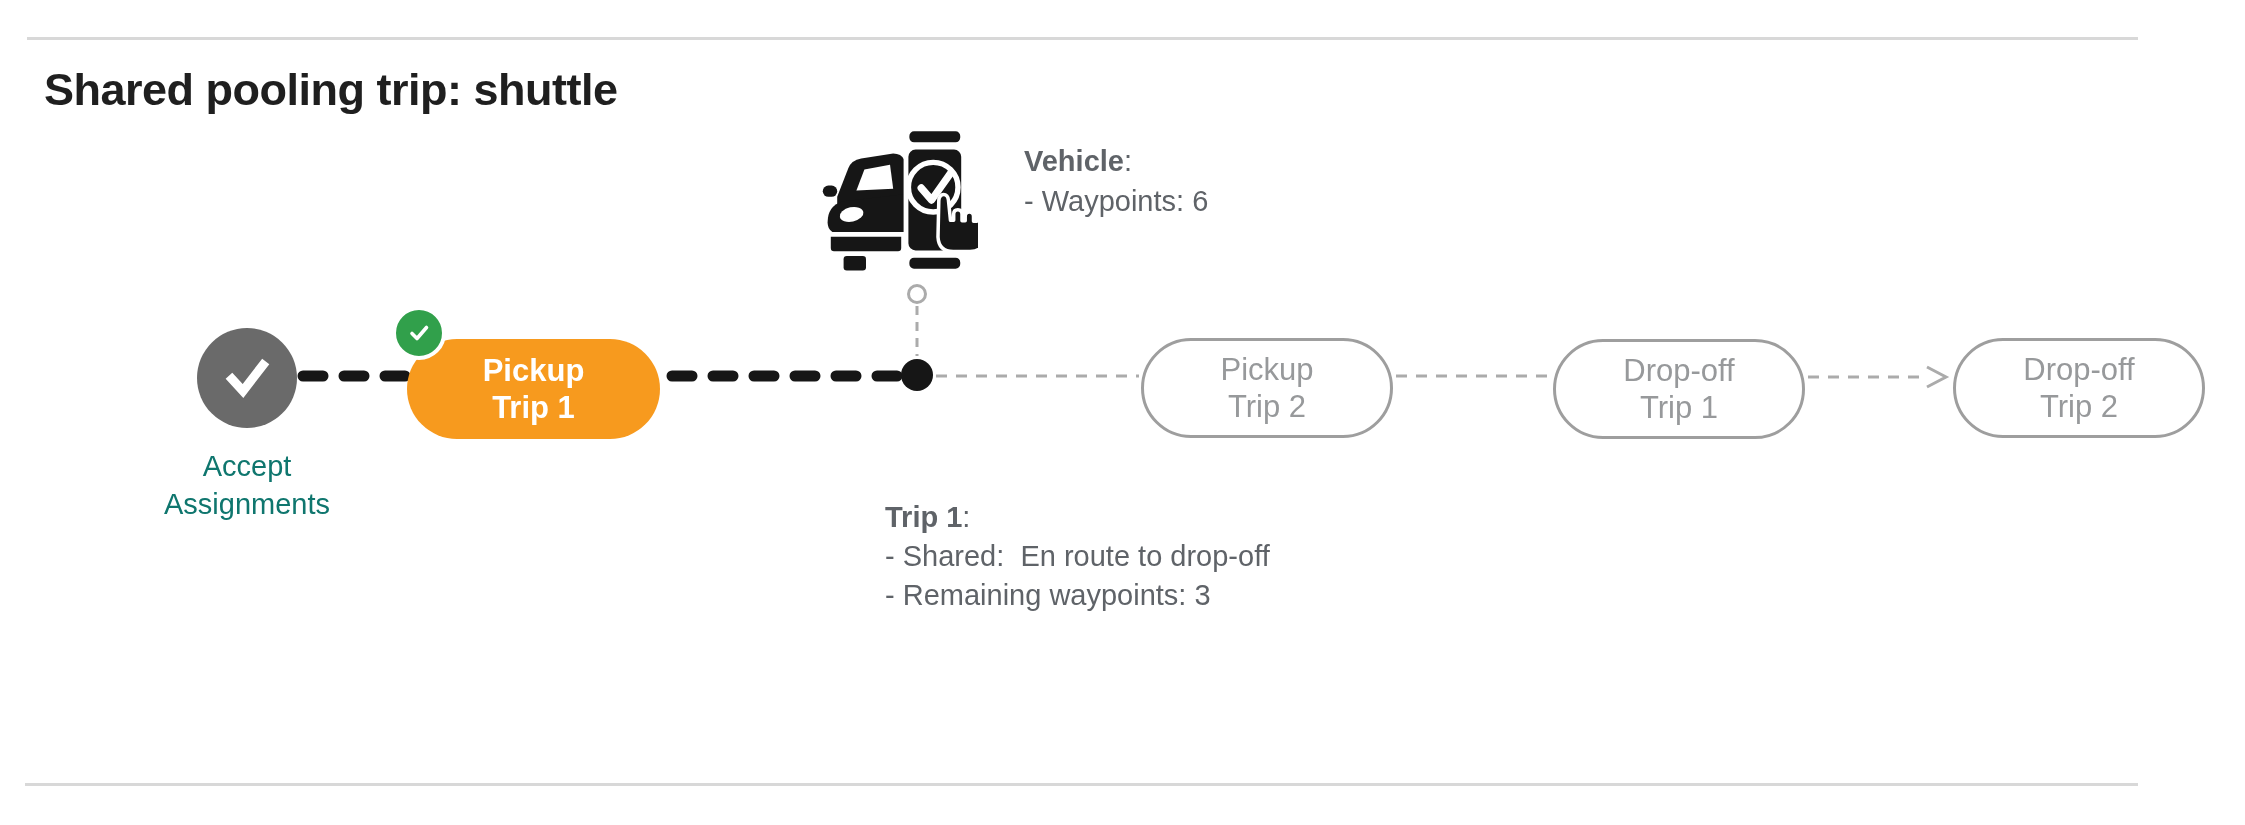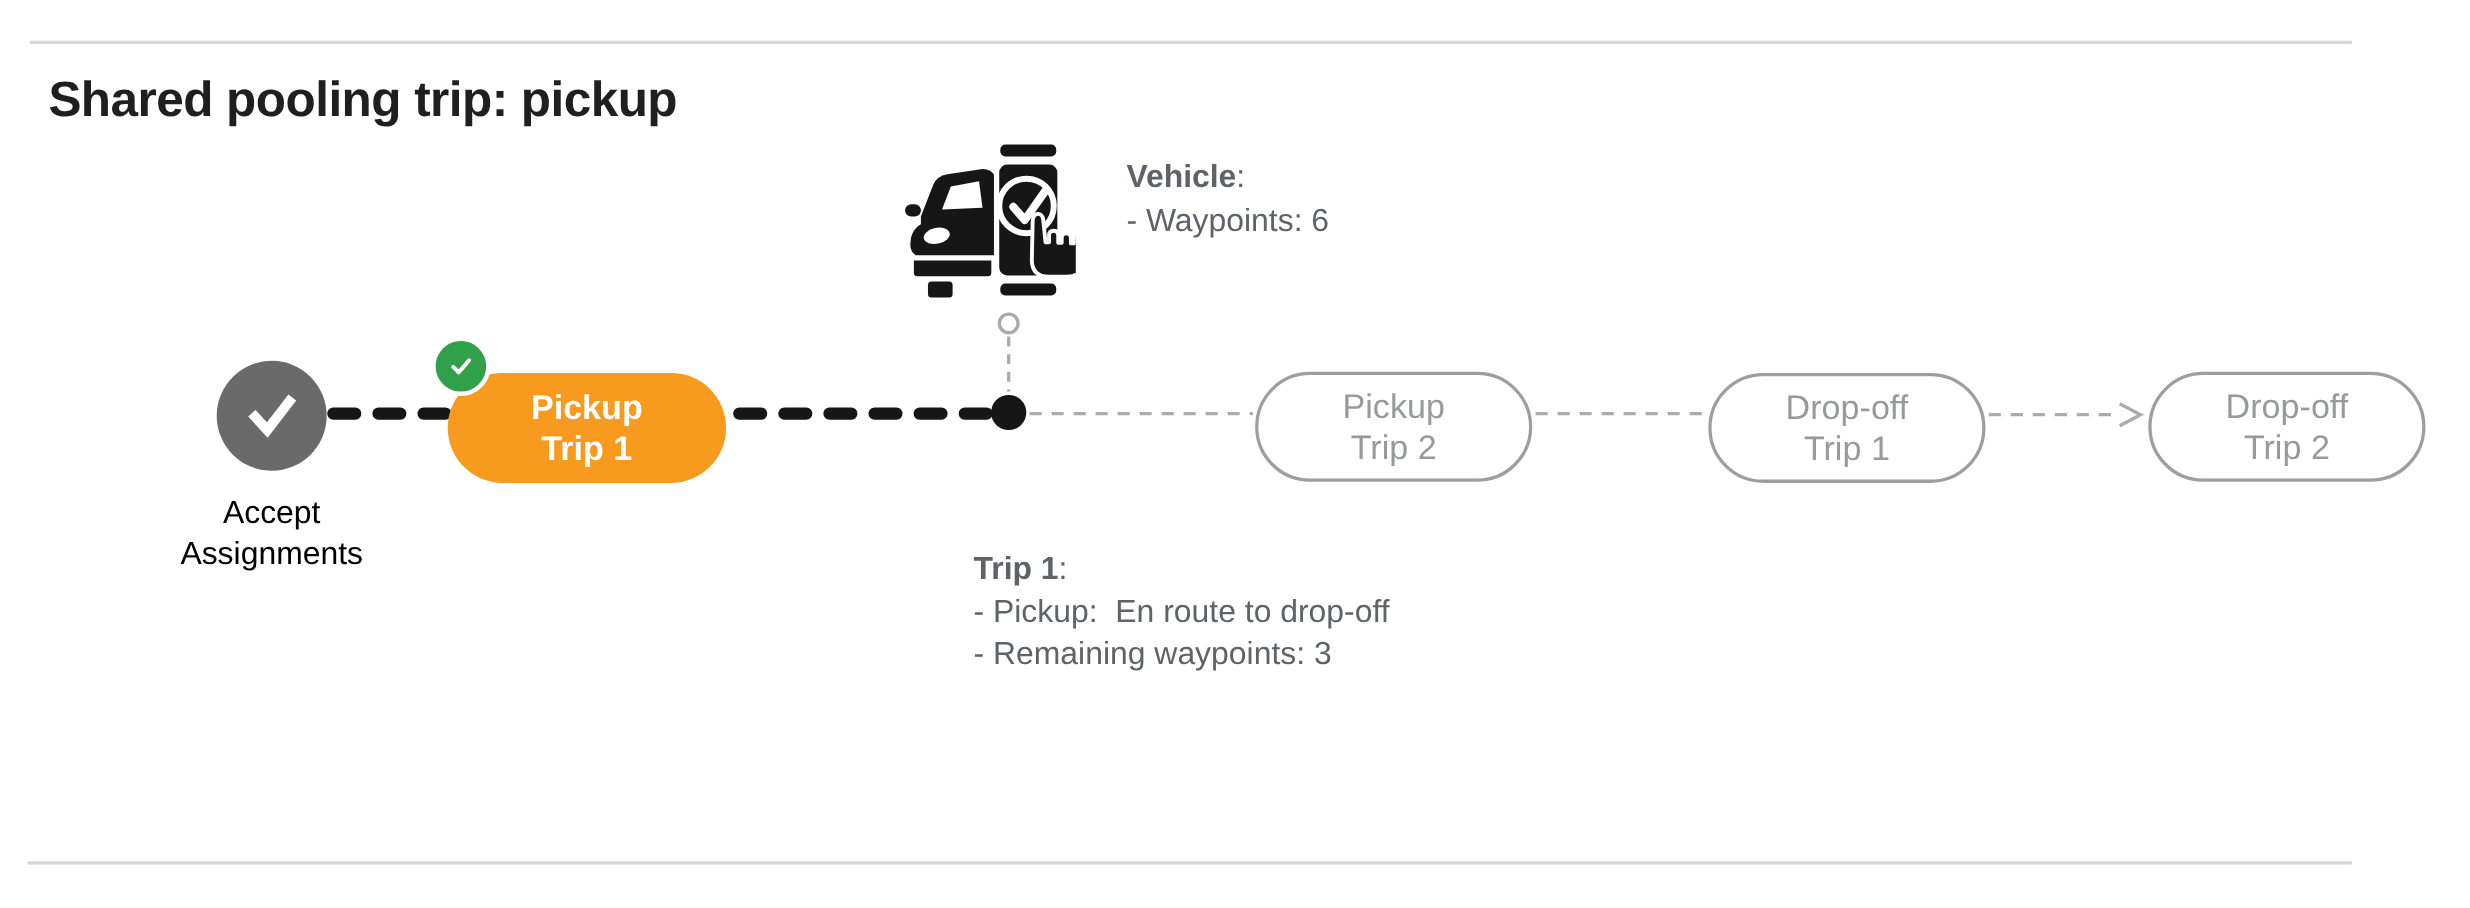--- a/index.html
+++ b/index.html
@@ -57,21 +57,21 @@
     z-index: 2;
   }
   .node-accept-label {
     position: absolute;
     left: 117px;
     top: 447px;
     width: 260px;
     text-align: center;
     font-size: 29px;
     line-height: 38px;
-    color: #000000;
+    color: #0f766e;
     z-index: 2;
   }
 
   .pill {
     position: absolute;
     height: 100px;
     border-radius: 50px;
     box-sizing: border-box;
     display: flex;
     flex-direction: column;
@@ -121,21 +121,21 @@
   .info-heading b { font-weight: 700; }
 </style>
 </head>
 <body>
 
 <div class="canvas">
 
   <div class="divider top"></div>
   <div class="divider bottom"></div>
 
-  <h1 class="title">Shared pooling trip: pickup</h1>
+  <h1 class="title">Shared pooling trip: shuttle</h1>
 
   <svg class="connector-layer" width="2245" height="825" viewBox="0 0 2245 825">
 
     <line x1="303" y1="376" x2="405" y2="376" stroke="#161616" stroke-width="11" stroke-dasharray="20 21" stroke-linecap="round"></line>
     <line x1="672" y1="376" x2="899" y2="376" stroke="#161616" stroke-width="11" stroke-dasharray="20 21" stroke-linecap="round"></line>
 
     <line x1="936" y1="376" x2="1139" y2="376" stroke="#ababab" stroke-width="3" stroke-dasharray="11 9"></line>
     <line x1="1396" y1="376" x2="1551" y2="376" stroke="#ababab" stroke-width="3" stroke-dasharray="11 9"></line>
     <line x1="1808" y1="377" x2="1926" y2="377" stroke="#ababab" stroke-width="3" stroke-dasharray="11 9"></line>
     <polyline points="1927,367 1946,377 1927,387" fill="none" stroke="#ababab" stroke-width="3"></polyline>
@@ -200,17 +200,17 @@
     <div class="pill-line">Trip 2</div>
   </div>
 
   <div class="info-block vehicle-info">
     <div class="info-line info-heading"><b>Vehicle</b><span>:</span></div>
     <div class="info-line">- Waypoints: 6</div>
   </div>
 
   <div class="info-block trip-info">
     <div class="info-line info-heading"><b>Trip 1</b><span>:</span></div>
-    <div class="info-line">- Pickup:  En route to drop-off</div>
+    <div class="info-line">- Shared:  En route to drop-off</div>
     <div class="info-line">- Remaining waypoints: 3</div>
   </div>
 
 </div>
 
 </body></html>

